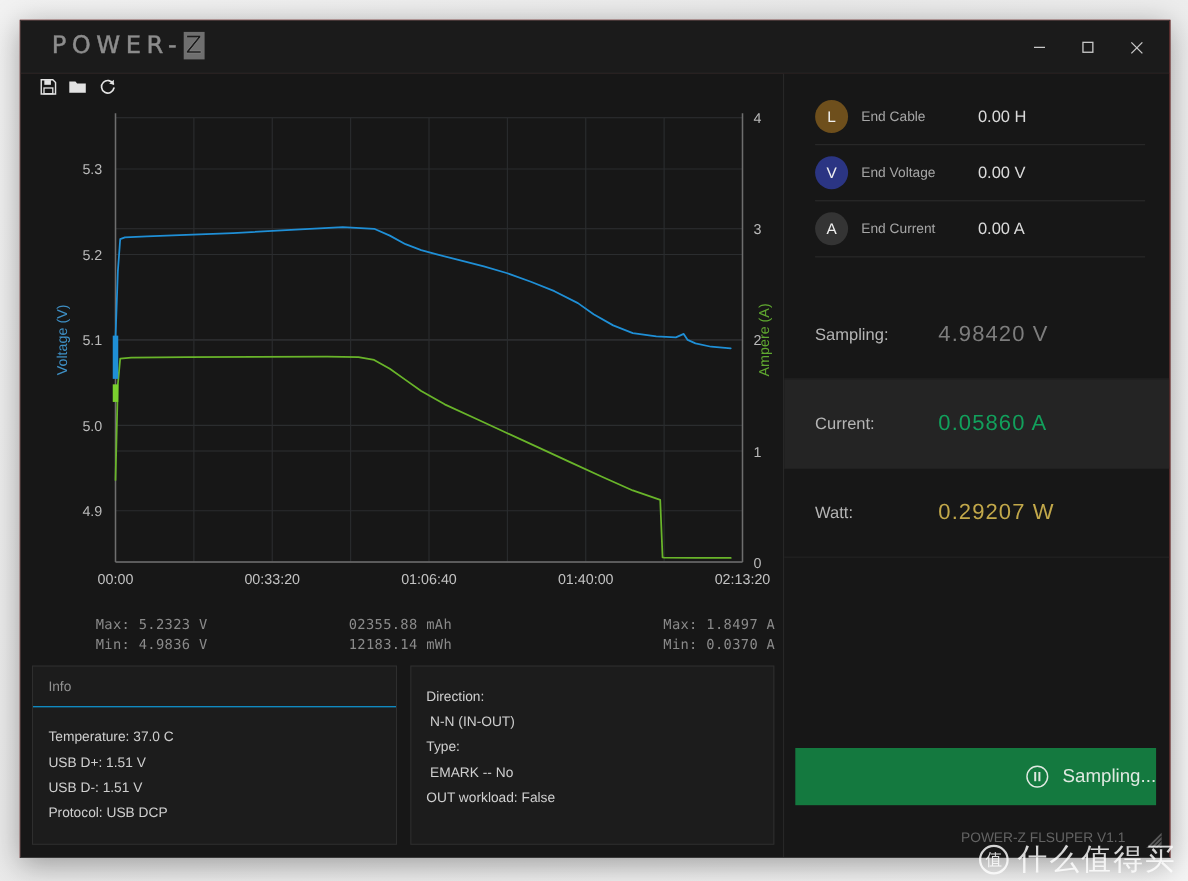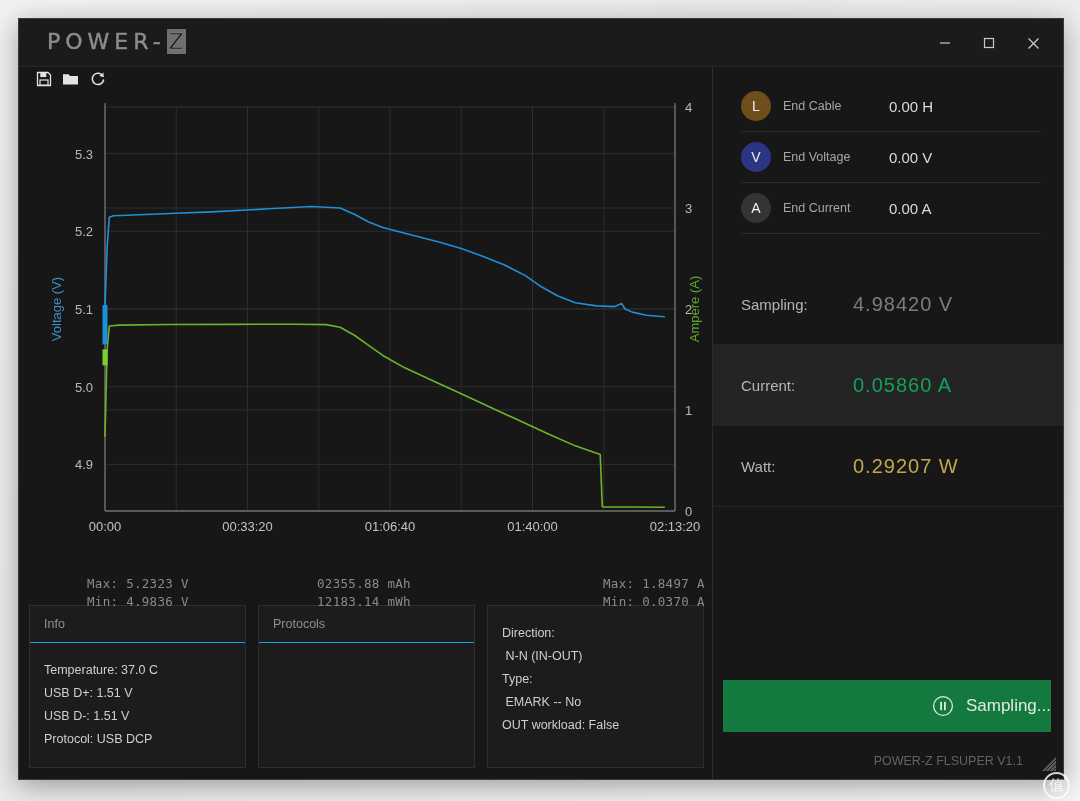--- a/index.html
+++ b/index.html
@@ -98,21 +98,21 @@
   #chart-svg { display: block; }
 
   #stats-row {
     height: 50px;
     position: relative;
     font-family: "DejaVu Sans Mono", monospace;
     font-size: 12.5px;
     color: #8a8a8a;
     letter-spacing: .3px;
   }
-  .stats-block { position: absolute; line-height: 18px; margin-top: 16px; }
+  .stats-block { position: absolute; line-height: 18px; }
   #stats-left  { left: 68px;  top: 2px; }
   #stats-mid   { left: 298px; top: 2px; }
   #stats-right { left: 584px; top: 2px; }
 
   
   #info-panels {
     flex: 1;
     display: flex;
     gap: 12px;
     padding: 4px 8px 12px 10px;
@@ -382,24 +382,20 @@
           <div class="info-card">
             <div class="info-card-header">Info</div>
             <div class="info-card-body">
               <div class="nowrap">Temperature: 37.0 C</div>
               <div class="nowrap">USB D+: 1.51 V</div>
               <div class="nowrap">USB D-: 1.51 V</div>
               <div class="nowrap">Protocol: USB DCP</div>
             </div>
           </div>
           <div class="info-card">
-            <div class="info-card-header">Protocols</div>
-            <div class="info-card-body"></div>
-          </div>
-          <div class="info-card">
             <div class="info-card-body">
               <div class="nowrap">Direction:</div>
               <div class="nowrap"> N-N (IN-OUT)</div>
               <div class="nowrap">Type:</div>
               <div class="nowrap"> EMARK -- No</div>
               <div class="nowrap">OUT workload: False</div>
             </div>
           </div>
         </div>
     </div>
@@ -461,13 +457,14 @@
           <line x1="17" y1="8" x2="10" y2="15" stroke="#1e1e1e" stroke-width="1"></line>
           <line x1="17" y1="12" x2="14" y2="15" stroke="#1e1e1e" stroke-width="1"></line>
         </svg>
       </div>
     </div>
   </div>
 </div>
 
 <div id="watermark">
   <div id="watermark-badge">值</div>
+  <div id="watermark-text">什么值得买</div>
 </div>
 
 </body></html>

